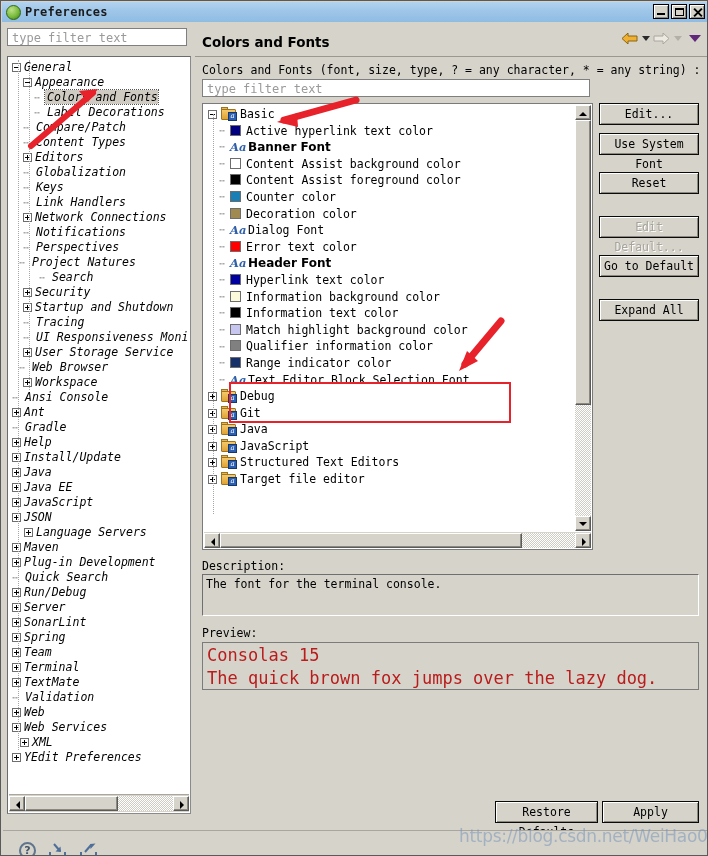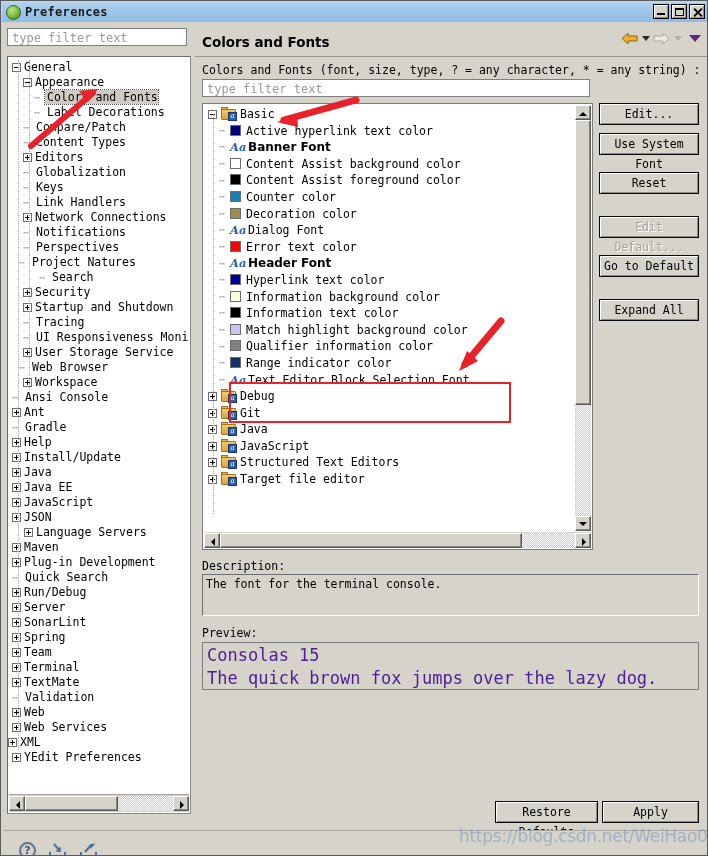--- a/index.html
+++ b/index.html
@@ -118,20 +118,21 @@
     overflow: hidden;
   }
   .trow {
     height: 15px;
     line-height: 15px;
     white-space: nowrap;
     font-family: "DejaVu Sans Mono", monospace;
     font-size: 11.5px;
     color: #000;
     position: relative;
+    font-style: italic;
   }
   .trow .lbl { padding-left: 2px; }
   .trow.sel .lbl {
     background: #cfcbc2;
     outline: 1px dotted #555;
   }
   .exp {
     display: inline-block;
     width: 9px; height: 9px;
     border: 1px solid #6e6e6e;
@@ -471,21 +472,21 @@
   }
   .prev-box {
     position: absolute;
     left: 7px; top: 620px;
     width: 497px; height: 48px;
     background: #d6d3ca;
     border: 1px solid #7b7b7b;
     box-sizing: border-box;
     font-family: "DejaVu Sans Mono", monospace;
     font-size: 17px;
-    color: #4c1d95;
+    color: #b91c1c;
     padding: 1px 0 0 4px;
     overflow: hidden;
     line-height: 23px;
   }
 
   .btn-restore {
     position: absolute;
     left: 300px; top: 779px;
     width: 103px; height: 22px;
   }
@@ -611,21 +612,21 @@
             <div class="trow"><span style="padding-left:4px"><span class="exp plus"></span><span class="lbl">Run/Debug</span></span></div>
             <div class="trow"><span style="padding-left:4px"><span class="exp plus"></span><span class="lbl">Server</span></span></div>
             <div class="trow"><span style="padding-left:4px"><span class="exp plus"></span><span class="lbl">SonarLint</span></span></div>
             <div class="trow"><span style="padding-left:4px"><span class="exp plus"></span><span class="lbl">Spring</span></span></div>
             <div class="trow"><span style="padding-left:4px"><span class="exp plus"></span><span class="lbl">Team</span></span></div>
             <div class="trow"><span style="padding-left:4px"><span class="exp plus"></span><span class="lbl">Terminal</span></span></div>
             <div class="trow"><span style="padding-left:4px"><span class="exp plus"></span><span class="lbl">TextMate</span></span></div>
             <div class="trow"><span style="padding-left:4px"><span class="dash">⋯</span><span class="lbl">Validation</span></span></div>
             <div class="trow"><span style="padding-left:4px"><span class="exp plus"></span><span class="lbl">Web</span></span></div>
             <div class="trow"><span style="padding-left:4px"><span class="exp plus"></span><span class="lbl">Web Services</span></span></div>
-            <div class="trow"><span style="padding-left:0"><span class="exp plus"></span><span class="lbl">XML</span></span></div>
+            <div class="trow"><span style="padding-left:12px"><span class="exp plus"></span><span class="lbl">XML</span></span></div>
             <div class="trow"><span style="padding-left:4px"><span class="exp plus"></span><span class="lbl">YEdit Preferences</span></span></div>
             <div class="guide" style="left: 10px; top: 3px; height: 690px;"></div>
             <div class="guide" style="left: 21px; top: 3px; height: 330px;"></div>
           </div>
         <div class="hscroll">
           <div class="sbtn left"></div>
           <div class="strough">
             <div class="sthumb" style="width:63%"></div>
           </div>
           <div class="sbtn right"></div>

